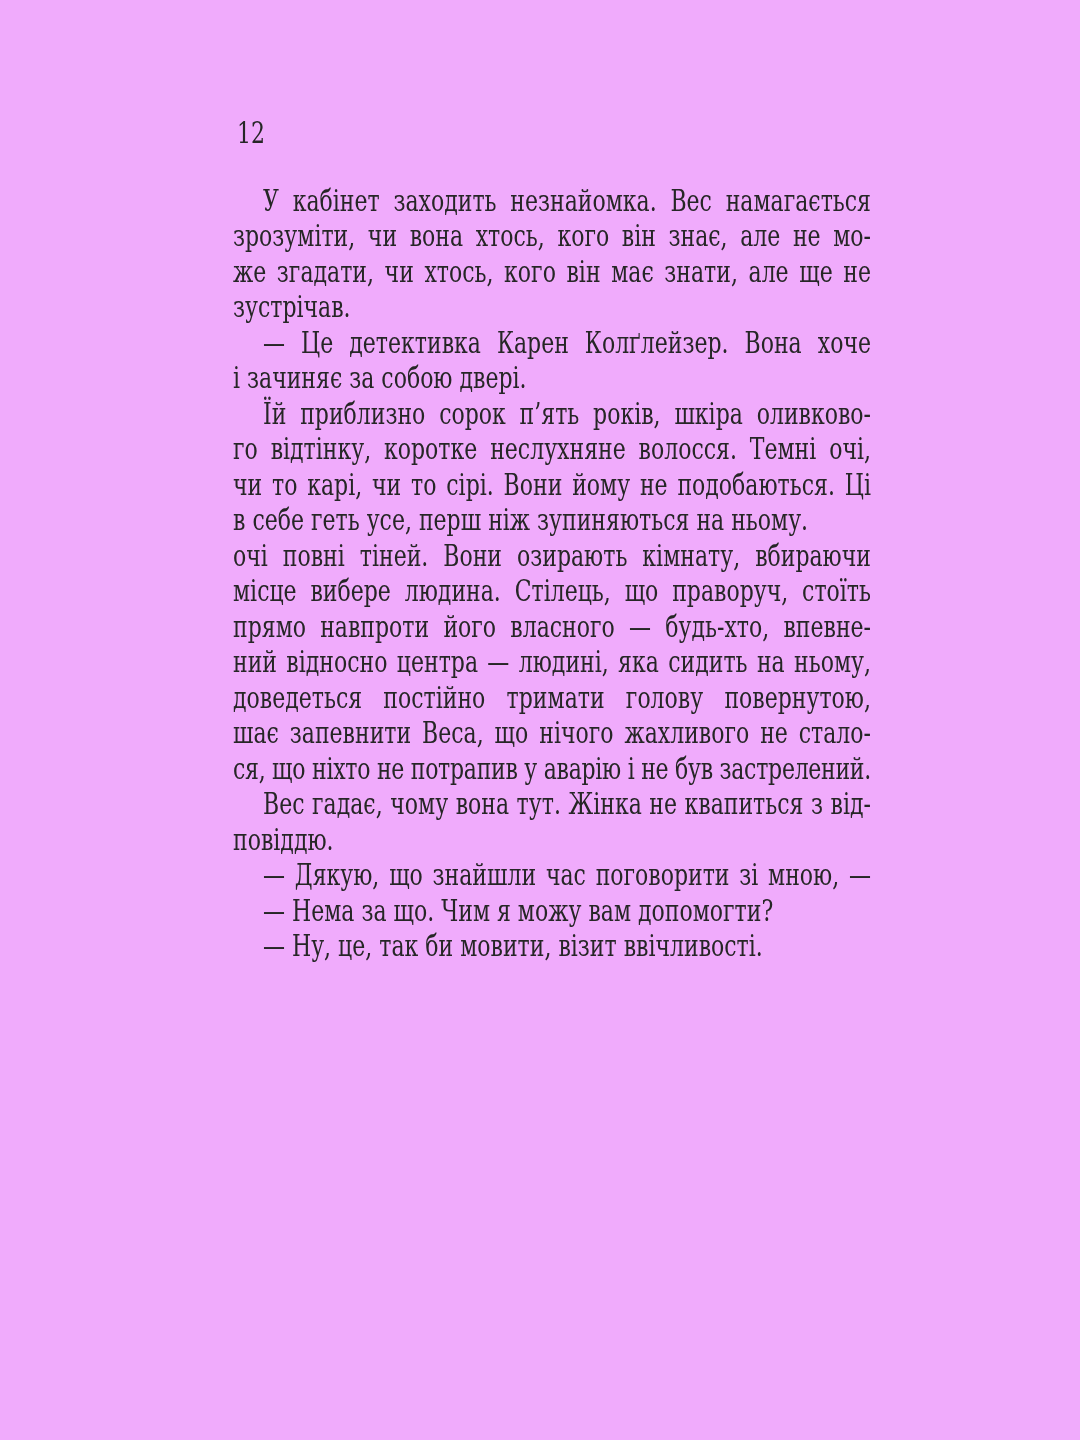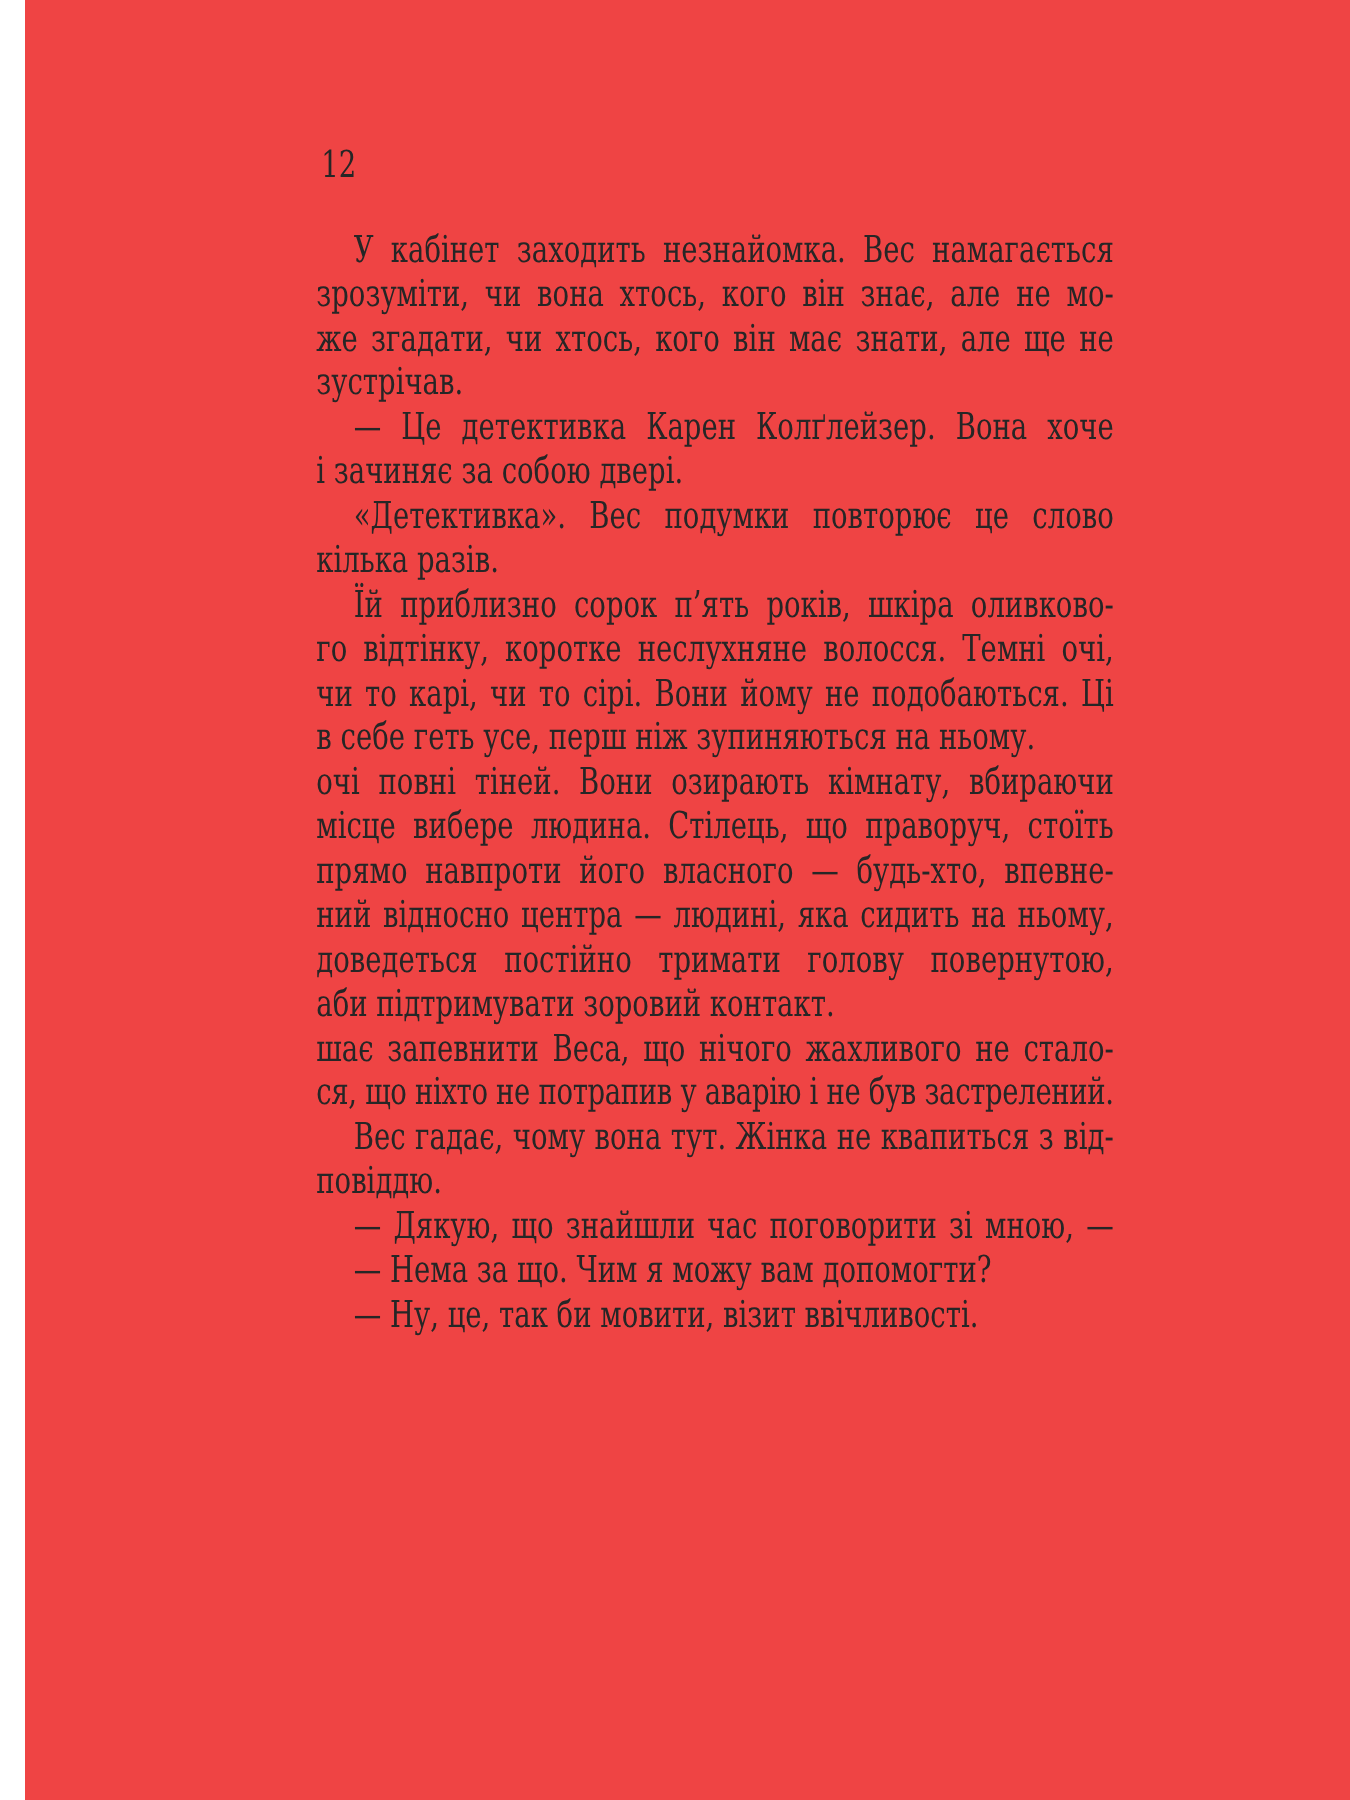--- a/index.html
+++ b/index.html
@@ -11,22 +11,21 @@
     height: 1440px;
     background: #ffffff;
     position: relative;
     font-family: "DejaVu Serif", "Liberation Serif", serif;
     color: #262626;
     overflow: hidden;
   }
   .page {
     position: absolute;
     inset: 0;
-    background: #ef4444;
-    margin-left: 20px;
+    background: #f0abfc;
   }
   .page-number {
     position: absolute;
     left: 237px;
     top: 116px;
     height: 35px;
     display: flex;
     align-items: flex-end;
     font-size: 23px;
   }
@@ -84,28 +83,20 @@
       <div class="paragraph">
         <div class="line first">
           <span class="ltxt" style="word-spacing: 9.047px;">— Це детективка Карен Колґлейзер. Вона хоче</span>
         </div>
         <div class="line plast">
           <span class="ltxt">і зачиняє за собою двері.</span>
         </div>
       </div>
       <div class="paragraph">
         <div class="line first">
-          <span class="ltxt" style="word-spacing: 11.628px;">«Детективка». Вес подумки повторює це слово</span>
-        </div>
-        <div class="line plast">
-          <span class="ltxt">кілька разів.</span>
-        </div>
-      </div>
-      <div class="paragraph">
-        <div class="line first">
           <span class="ltxt" style="word-spacing: 6.815px;">Їй приблизно сорок п’ять років, шкіра оливково-</span>
         </div>
         <div class="line">
           <span class="ltxt" style="word-spacing: 5.872px;">го відтінку, коротке неслухняне волосся. Темні очі,</span>
         </div>
         <div class="line">
           <span class="ltxt" style="word-spacing: 2.82px;">чи то карі, чи то сірі. Вони йому не подобаються. Ці</span>
         </div>
         <div class="line plast">
           <span class="ltxt">в себе геть усе, перш ніж зупиняються на ньому.</span>
@@ -119,23 +110,20 @@
           <span class="ltxt" style="word-spacing: 6.839px;">місце вибере людина. Стілець, що праворуч, стоїть</span>
         </div>
         <div class="line">
           <span class="ltxt" style="word-spacing: 7.229px;">прямо навпроти його власного — будь-хто, впевне-</span>
         </div>
         <div class="line">
           <span class="ltxt" style="word-spacing: 2.365px;">ний відносно центра — людині, яка сидить на ньому,</span>
         </div>
         <div class="line">
           <span class="ltxt" style="word-spacing: 14.258px;">доведеться постійно тримати голову повернутою,</span>
-        </div>
-        <div class="line plast">
-          <span class="ltxt">аби підтримувати зоровий контакт.</span>
         </div>
       </div>
       <div class="paragraph">
         <div class="line">
           <span class="ltxt" style="word-spacing: 3.926px;">шає запевнити Веса, що нічого жахливого не стало-</span>
         </div>
         <div class="line plast">
           <span class="ltxt" style="letter-spacing: -0.27px;">ся, що ніхто не потрапив у аварію і не був застрелений.</span>
         </div>
       </div>

